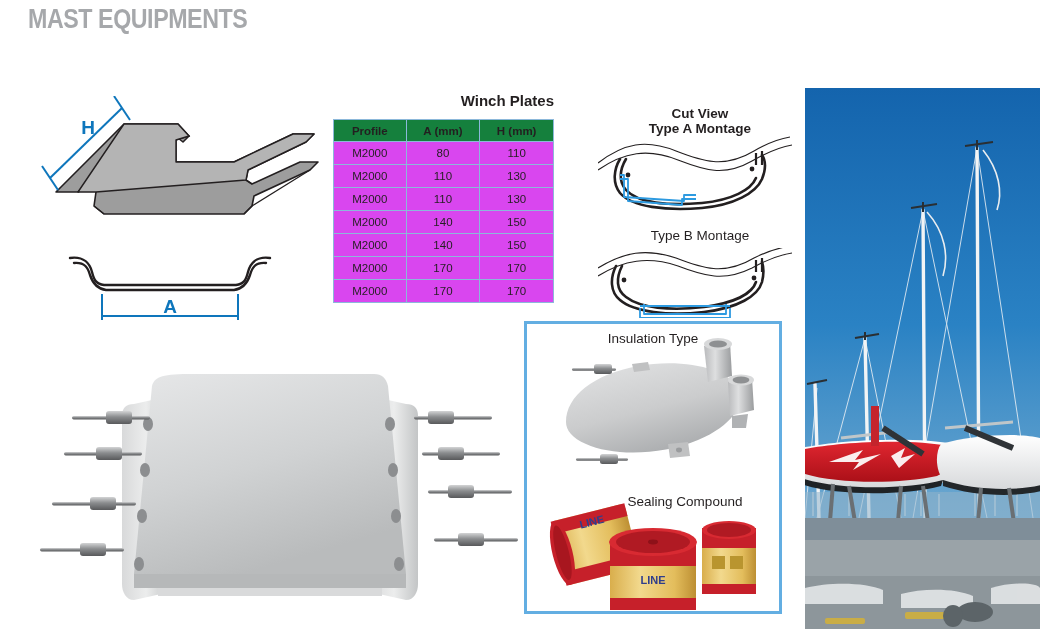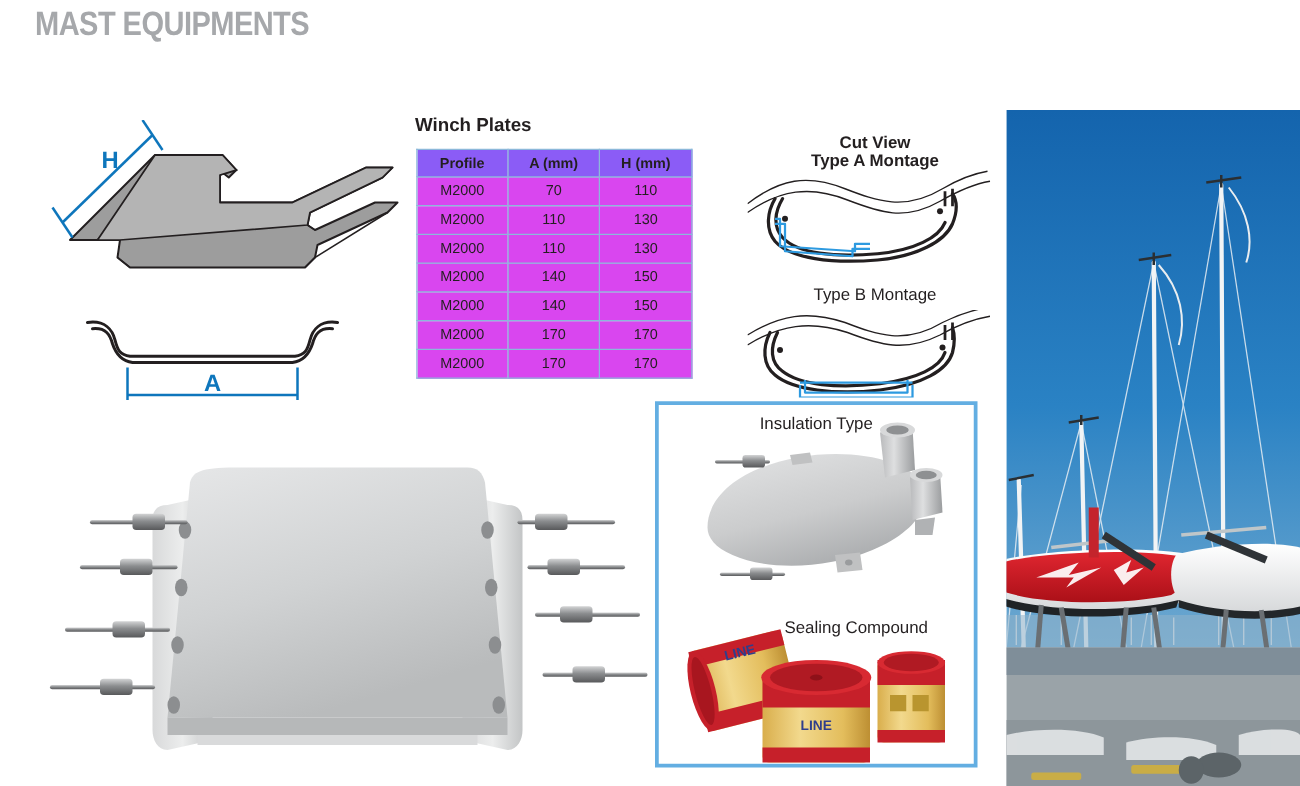--- a/index.html
+++ b/index.html
@@ -36,42 +36,42 @@
     font-size: 13.5px;
     color: #231f20;
     white-space: nowrap;
   }
   .caption.bold { font-weight: bold; }
 
   
   #winch-title {
     position: absolute;
     left: 332px; top: 92px; width: 222px;
-    text-align: left;
+    text-align: right;
     font-size: 15px; font-weight: bold;
     color: #231f20;
   }
   #winch-table {
     position: absolute;
     left: 333px; top: 119px;
     width: 221px;
     border-collapse: collapse;
     font-size: 11.5px;
   }
   #winch-table th, #winch-table td {
     border: 1px solid #8cb8da;
     text-align: center;
     height: 23px;
     padding: 0 2px;
     font-weight: normal;
     color: #231f20;
     background: #d946ef;
   }
   #winch-table th {
-    background: #8b5cf6;
+    background: #15803d;
     font-weight: bold;
     font-size: 11.5px;
     height: 22px;
   }
   #winch-table col.c-profile { width: 33%; }
   #winch-table col.c-a { width: 33.5%; }
   #winch-table col.c-h { width: 33.5%; }
 
   
   #cutview-title {
@@ -181,21 +181,21 @@
   <thead>
     <tr>
       <th>Profile</th>
       <th>A (mm)</th>
       <th>H (mm)</th>
     </tr>
   </thead>
   <tbody>
     <tr>
       <td>M2000</td>
-      <td>70</td>
+      <td>80</td>
       <td>110</td>
     </tr>
     <tr>
       <td>M2000</td>
       <td>110</td>
       <td>130</td>
     </tr>
     <tr>
       <td>M2000</td>
       <td>110</td>

